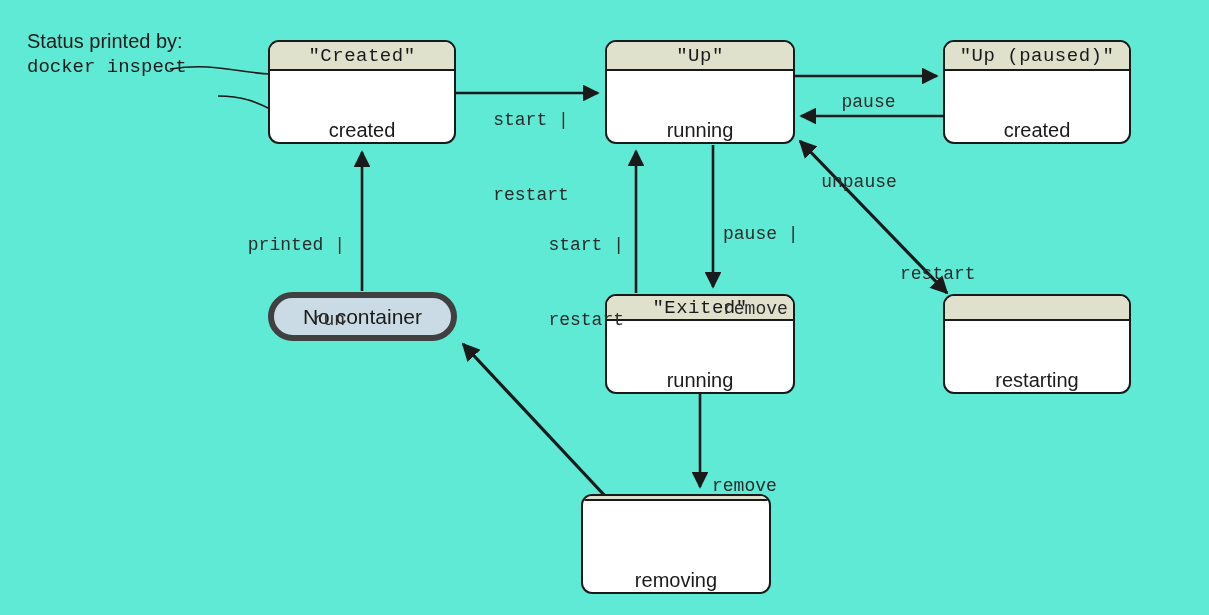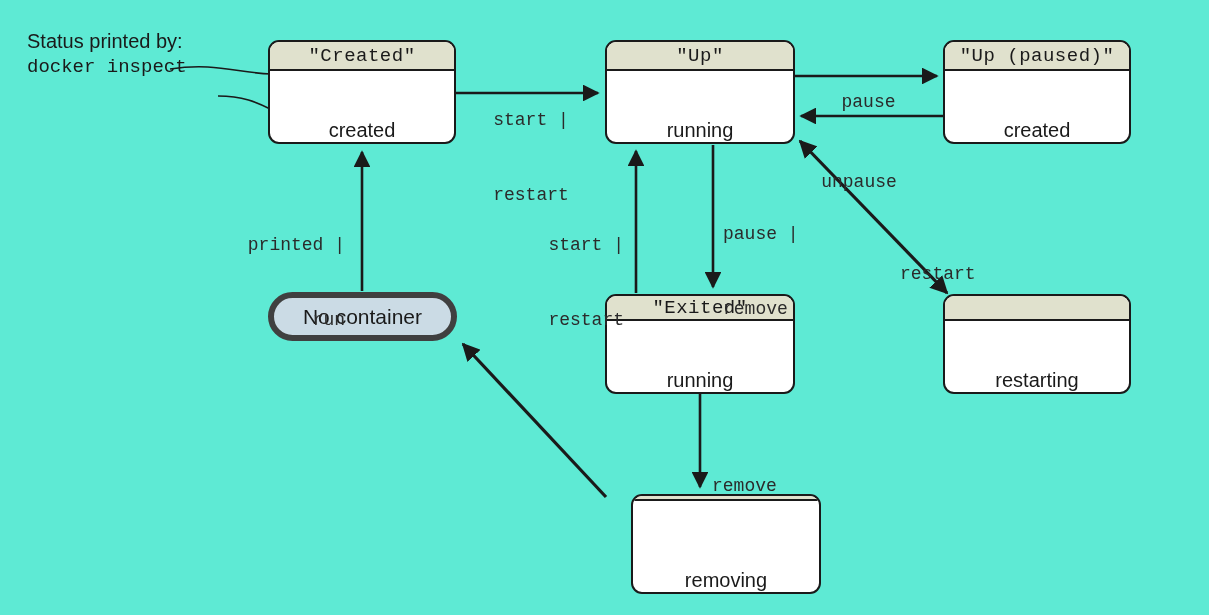--- a/index.html
+++ b/index.html
@@ -173,21 +173,21 @@
   <div class="state" style="left:605px; top:294px; width:190px; height:100px;">
     <div class="top" style="height:48px;">"Exited"</div>
     <div class="bot">running</div>
   </div>
 
   <div class="state" style="left:943px; top:294px; width:188px; height:100px;">
     <div class="top" style="height:48px;"></div>
     <div class="bot">restarting</div>
   </div>
 
-  <div class="state" style="left:631px; top:494px; width:190px; height:100px;gap:20px;">
+  <div class="state" style="left:581px; top:494px; width:190px; height:100px;gap:20px;">
     <div class="top" style="height:48px;"></div>
     <div class="bot">removing</div>
   </div>
 
   <div class="pill" style="left:268px; top:292px; width:189px; height:49px;">
     <span>No container</span>
   </div>
 
   <div class="elabel r" style="left:160px; top:183px; width:185px;">
     <div>printed |</div>

